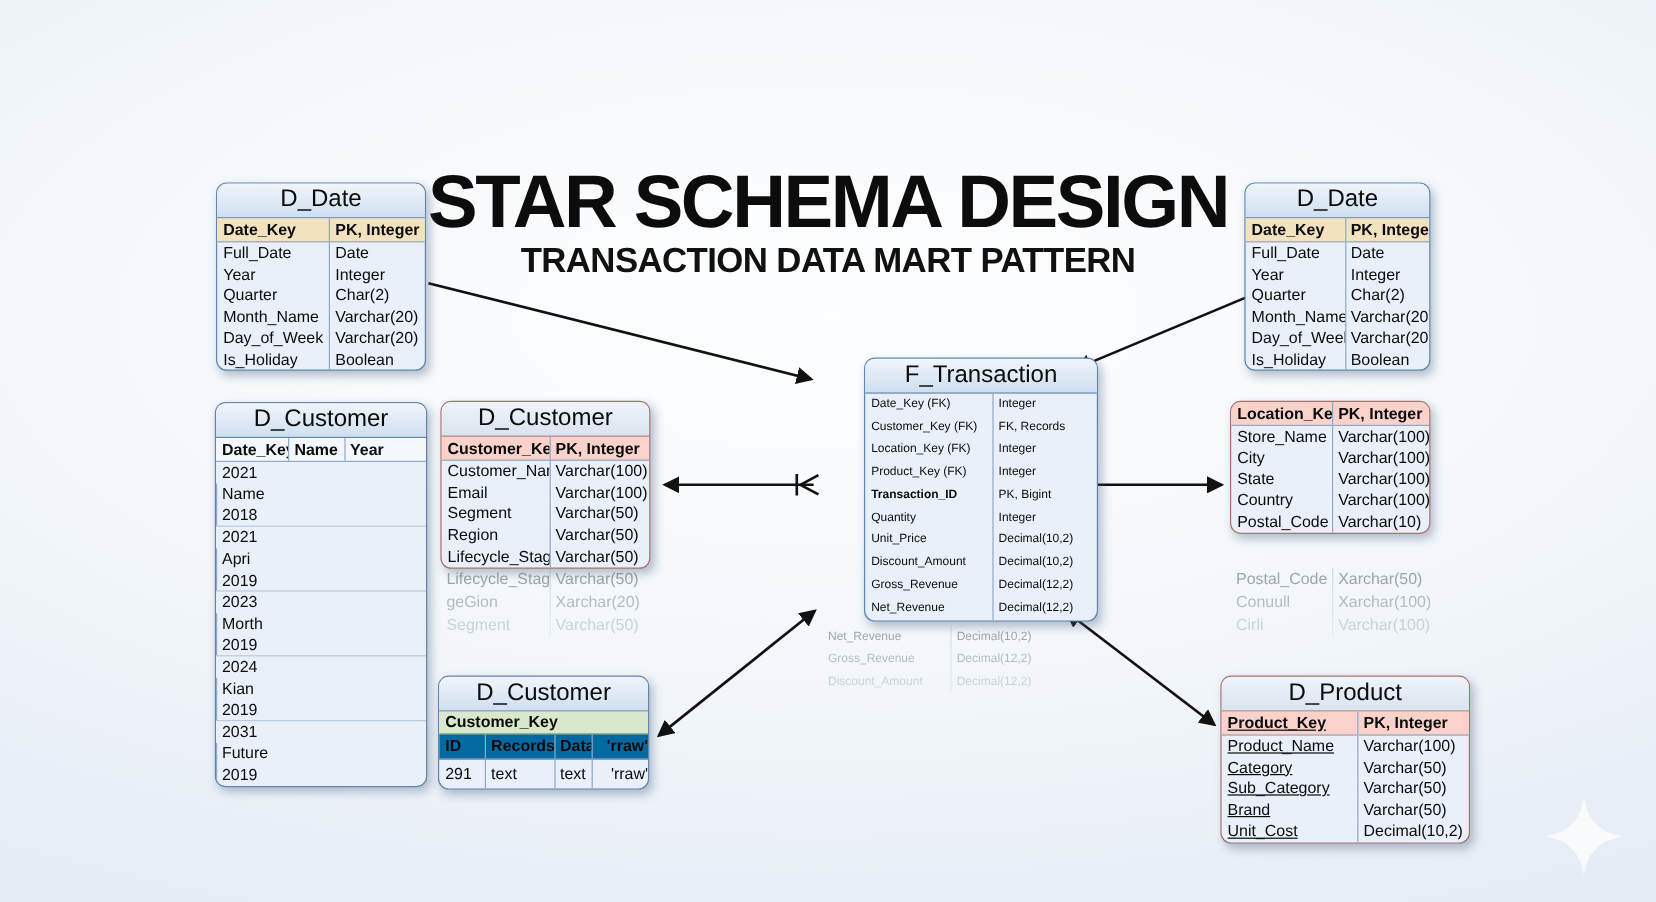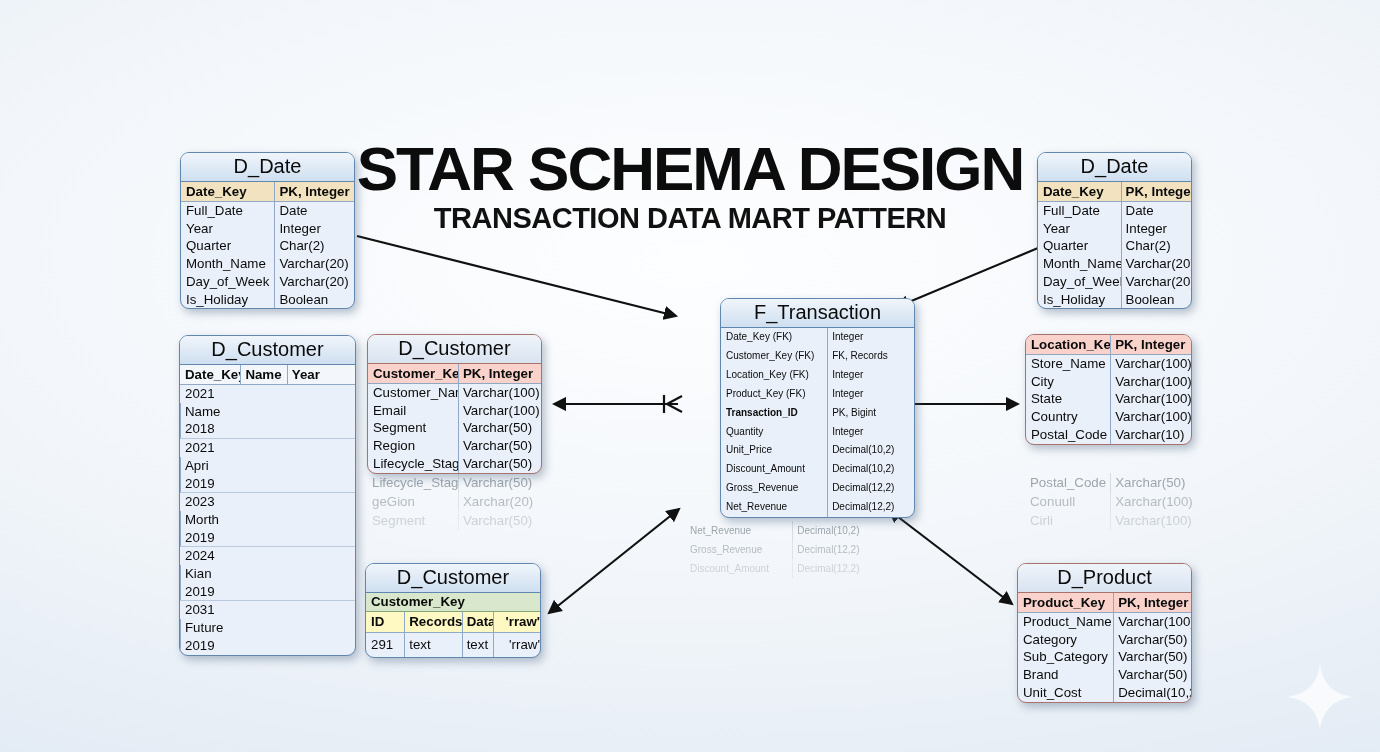--- a/index.html
+++ b/index.html
@@ -19,36 +19,36 @@
   .hd{font-size:20px;text-align:center;padding:2px 0 3px 0;border-bottom:1.6px solid var(--bc);
     background:linear-gradient(#f0f5fb,#cfdff0);}
   .red .hd{background:linear-gradient(#eff4fa,#d9e3f0);}
   .r{display:flex;line-height:17.7px;}
   .fact .r{line-height:18.9px;font-size:10px;}
   .pkrow{font-weight:bold;line-height:19px;border-bottom:1px solid #92a7c2;}
   .wheat{background:#f2e2c0;}
   .pink{background:#f8d2cb;}
   .c1{box-sizing:border-box;padding-left:5px;white-space:nowrap;overflow:hidden;width:54%;}
   .c2{box-sizing:border-box;flex:1;border-left:1px solid #8fa9c6;padding-left:4px;white-space:nowrap;overflow:hidden;}
-  .custf .c1{width:52%;} .loc .c1{width:51%;} .fact .c1{width:55%;} .prod .c1{width:55%;}
+  .custf .c1{width:52%;} .loc .c1{width:51%;} .fact .c1{width:55%;} .prod .c1{width:55%;text-decoration:underline;}
   .b{font-weight:bold;}
   
   .c3a{box-sizing:border-box;width:34.5%;padding-left:5px;overflow:hidden;white-space:nowrap;}
   .c3b{box-sizing:border-box;width:26.5%;padding-left:4px;border-left:1px solid #8fa9c6;overflow:hidden;white-space:nowrap;}
   .c3c{box-sizing:border-box;flex:1;padding-left:4px;border-left:1px solid #8fa9c6;overflow:hidden;white-space:nowrap;}
   .colhead{font-weight:bold;line-height:19px;border-bottom:1px solid #8fa9c6;background:#f3f7fc;}
   .datarow{border-bottom:1px solid #b9cade;flex-direction:column;}
   .datarow:last-child{border-bottom:none;}
   
   .keyrow{background:#d9e8cc;border-bottom:1px solid #86a67a;font-weight:bold;line-height:18px;padding-left:5px;}
   .c4a{box-sizing:border-box;width:22%;padding-left:5px;overflow:hidden;white-space:nowrap;}
   .c4b{box-sizing:border-box;width:33%;padding-left:4px;border-left:1px solid #8fa9c6;overflow:hidden;white-space:nowrap;}
   .c4c{box-sizing:border-box;width:18%;padding-left:4px;border-left:1px solid #8fa9c6;overflow:hidden;white-space:nowrap;}
   .c4d{box-sizing:border-box;flex:1;padding-left:4px;border-left:1px solid #8fa9c6;overflow:hidden;white-space:nowrap;text-align:right;}
-  .hrow{font-weight:bold;line-height:20px;border-bottom:1px solid #8fa9c6;background:#fef9c3;}
+  .hrow{font-weight:bold;line-height:20px;border-bottom:1px solid #8fa9c6;background:#0369a1;}
   .drow{line-height:24px;}
   
   .ghost{position:absolute;z-index:1;font-size:13.3px;color:#5d6a76;}
   .ghost .c2,.ghost .c3b,.ghost .c3c{border-left:1px solid rgba(110,130,155,.4);}
   .ghost .r{line-height:19px;}
   .go1{opacity:.58;} .go2{opacity:.42;} .go3{opacity:.26;align-items:flex-end;} .go4{opacity:.12;}
   .ghost .sep{border-top:1px solid rgba(120,140,165,.3);}
   
   #wires{position:absolute;left:0;top:0;z-index:1;}
   .sparkle{position:absolute;right:25px;bottom:20px;z-index:0;}
@@ -353,21 +353,21 @@
         <span class="c4d">'rraw'</span>
       </div>
     <div class="r drow">
         <span class="c4a">291</span>
         <span class="c4b">text</span>
         <span class="c4c">text</span>
         <span class="c4d">'rraw'</span>
       </div>
   </div>
 
-  <div class="tbl red prod" style="left:1017px;top:563px;width:175px;">
+  <div class="tbl red prod" style="left:1017px;top:563px;width:208px;">
     <div class="hd">D_Product</div>
     <div class="r pkrow pink">
         <span class="c1">Product_Key</span>
         <span class="c2">PK, Integer</span>
       </div>
     <div class="r">
         <span class="c1">Product_Name</span>
         <span class="c2">Varchar(100)</span>
       </div>
     <div class="r">

